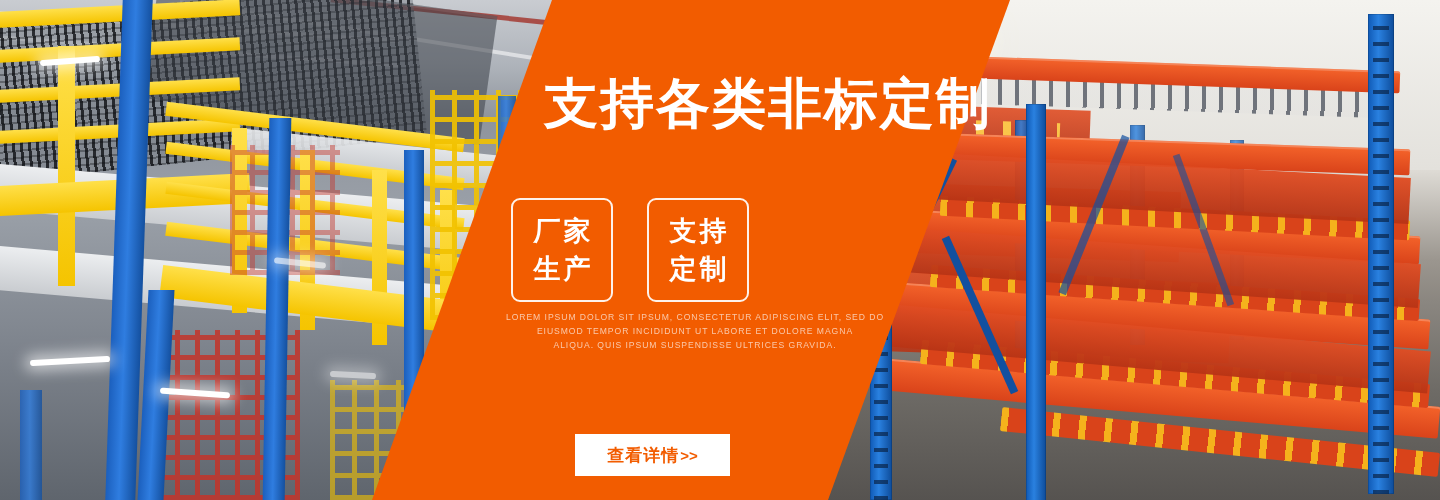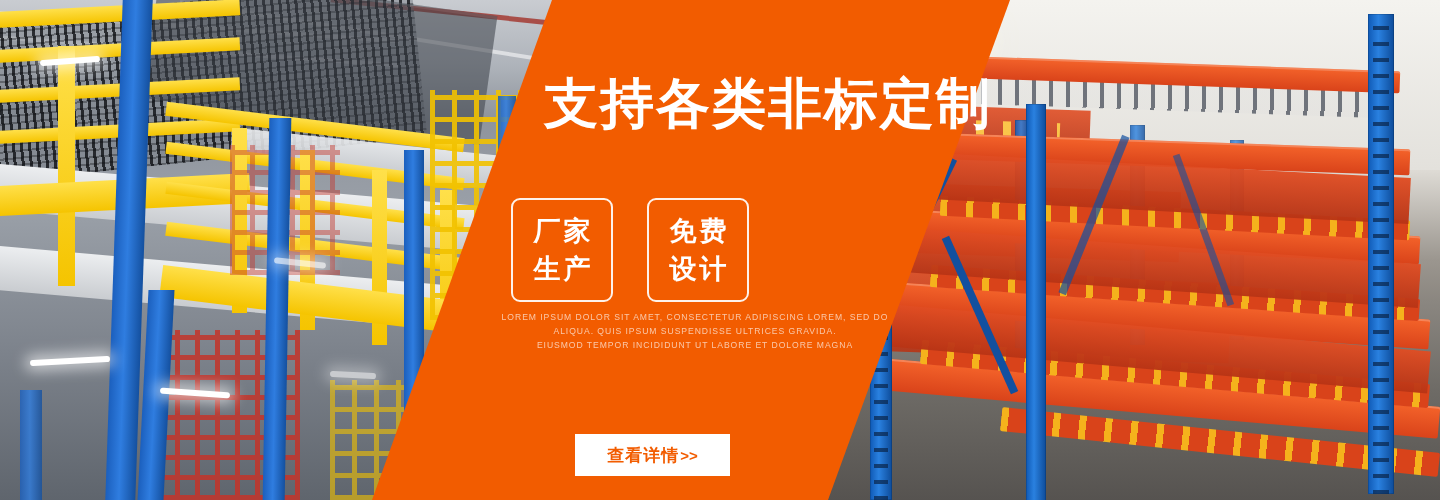--- a/index.html
+++ b/index.html
@@ -307,32 +307,32 @@
     <div class="headline">支持各类非标定制</div>
 
 
     <div class="feature-row">
 
       <div class="feature-box">
         <span>厂家</span>
         <span>生产</span>
       </div>
 
-
       <div class="feature-box">
-        <span>免费</span>
-        <span>设计</span>
+        <span>支持</span>
+        <span>定制</span>
       </div>
 
+
     </div>
 
     <div class="lorem">
-      <div>LOREM IPSUM DOLOR SIT AMET, CONSECTETUR ADIPISCING LOREM, SED DO</div>
+      <div>LOREM IPSUM DOLOR SIT IPSUM, CONSECTETUR ADIPISCING ELIT, SED DO</div>
+      <div>EIUSMOD TEMPOR INCIDIDUNT UT LABORE ET DOLORE MAGNA</div>
       <div>ALIQUA. QUIS IPSUM SUSPENDISSE ULTRICES GRAVIDA.</div>
-      <div>EIUSMOD TEMPOR INCIDIDUNT UT LABORE ET DOLORE MAGNA</div>
     </div>
 
     <div class="cta">
       <span>查看详情</span>
       <span class="chev">&gt;&gt;</span>
     </div>
 
   </div>
 </div>
 

